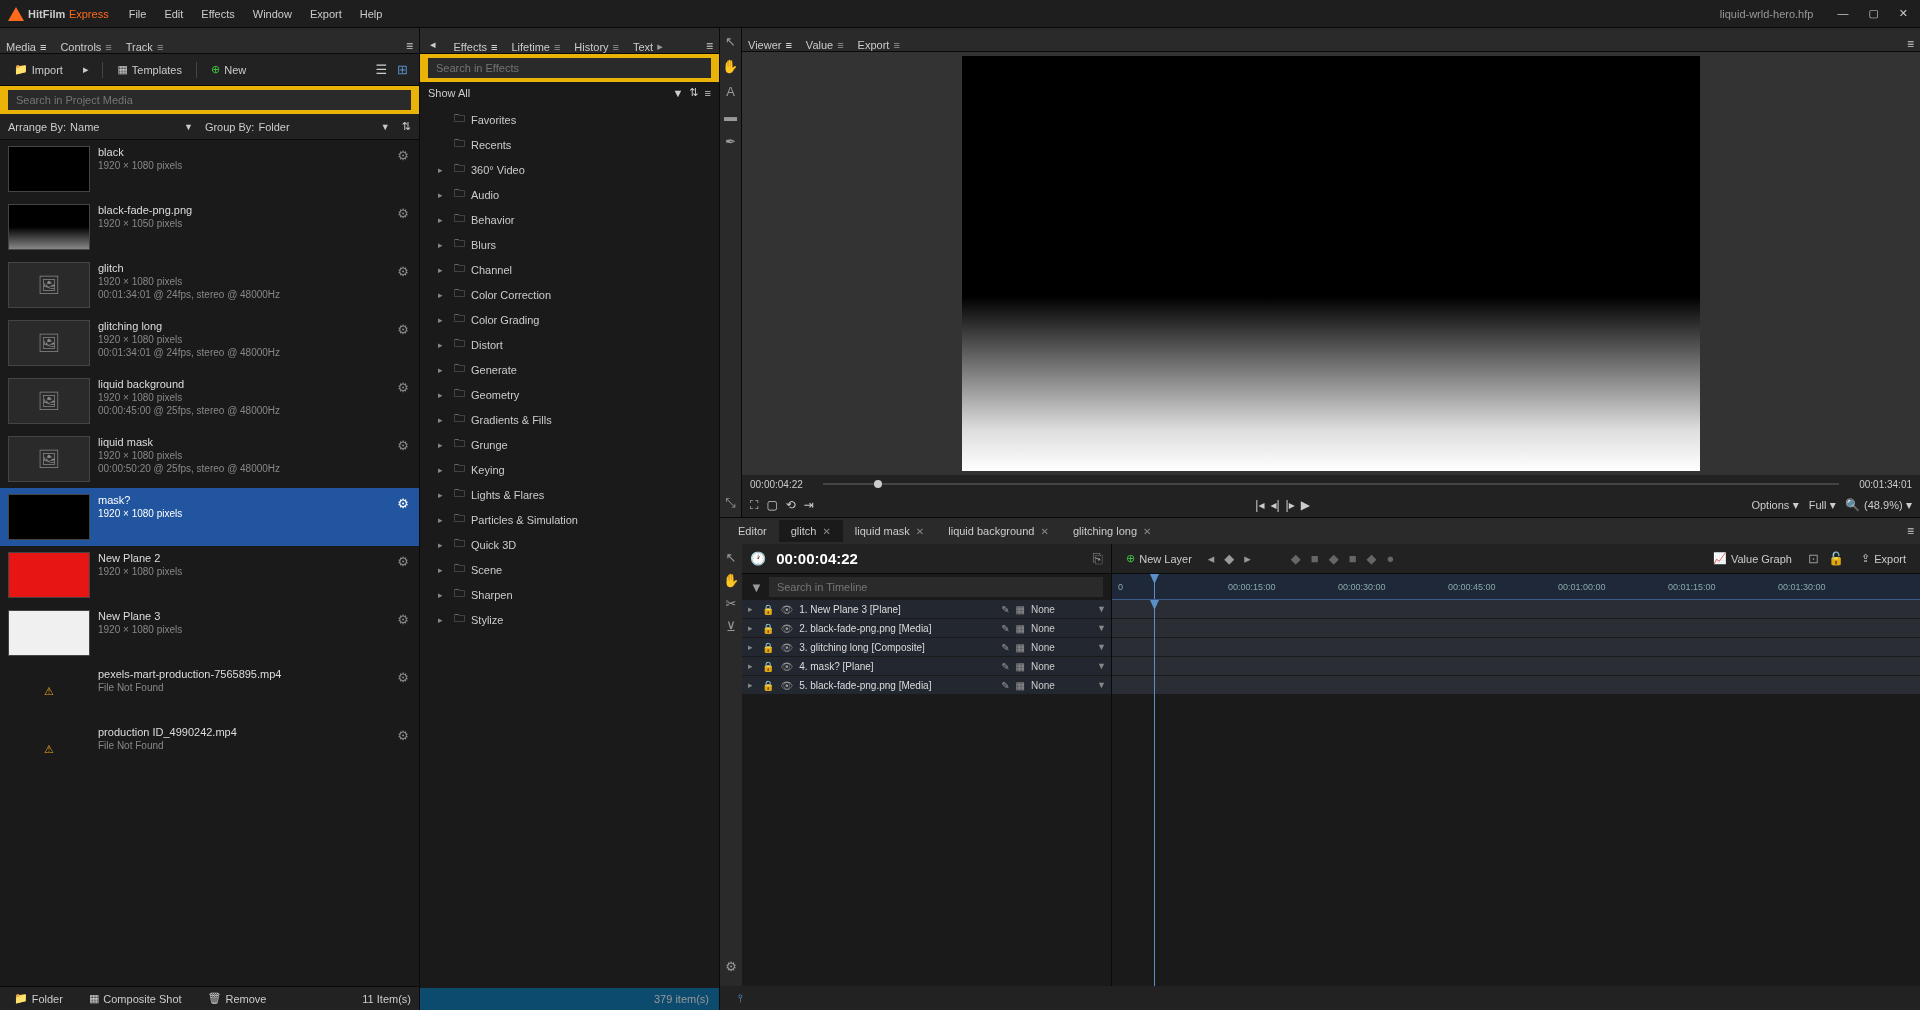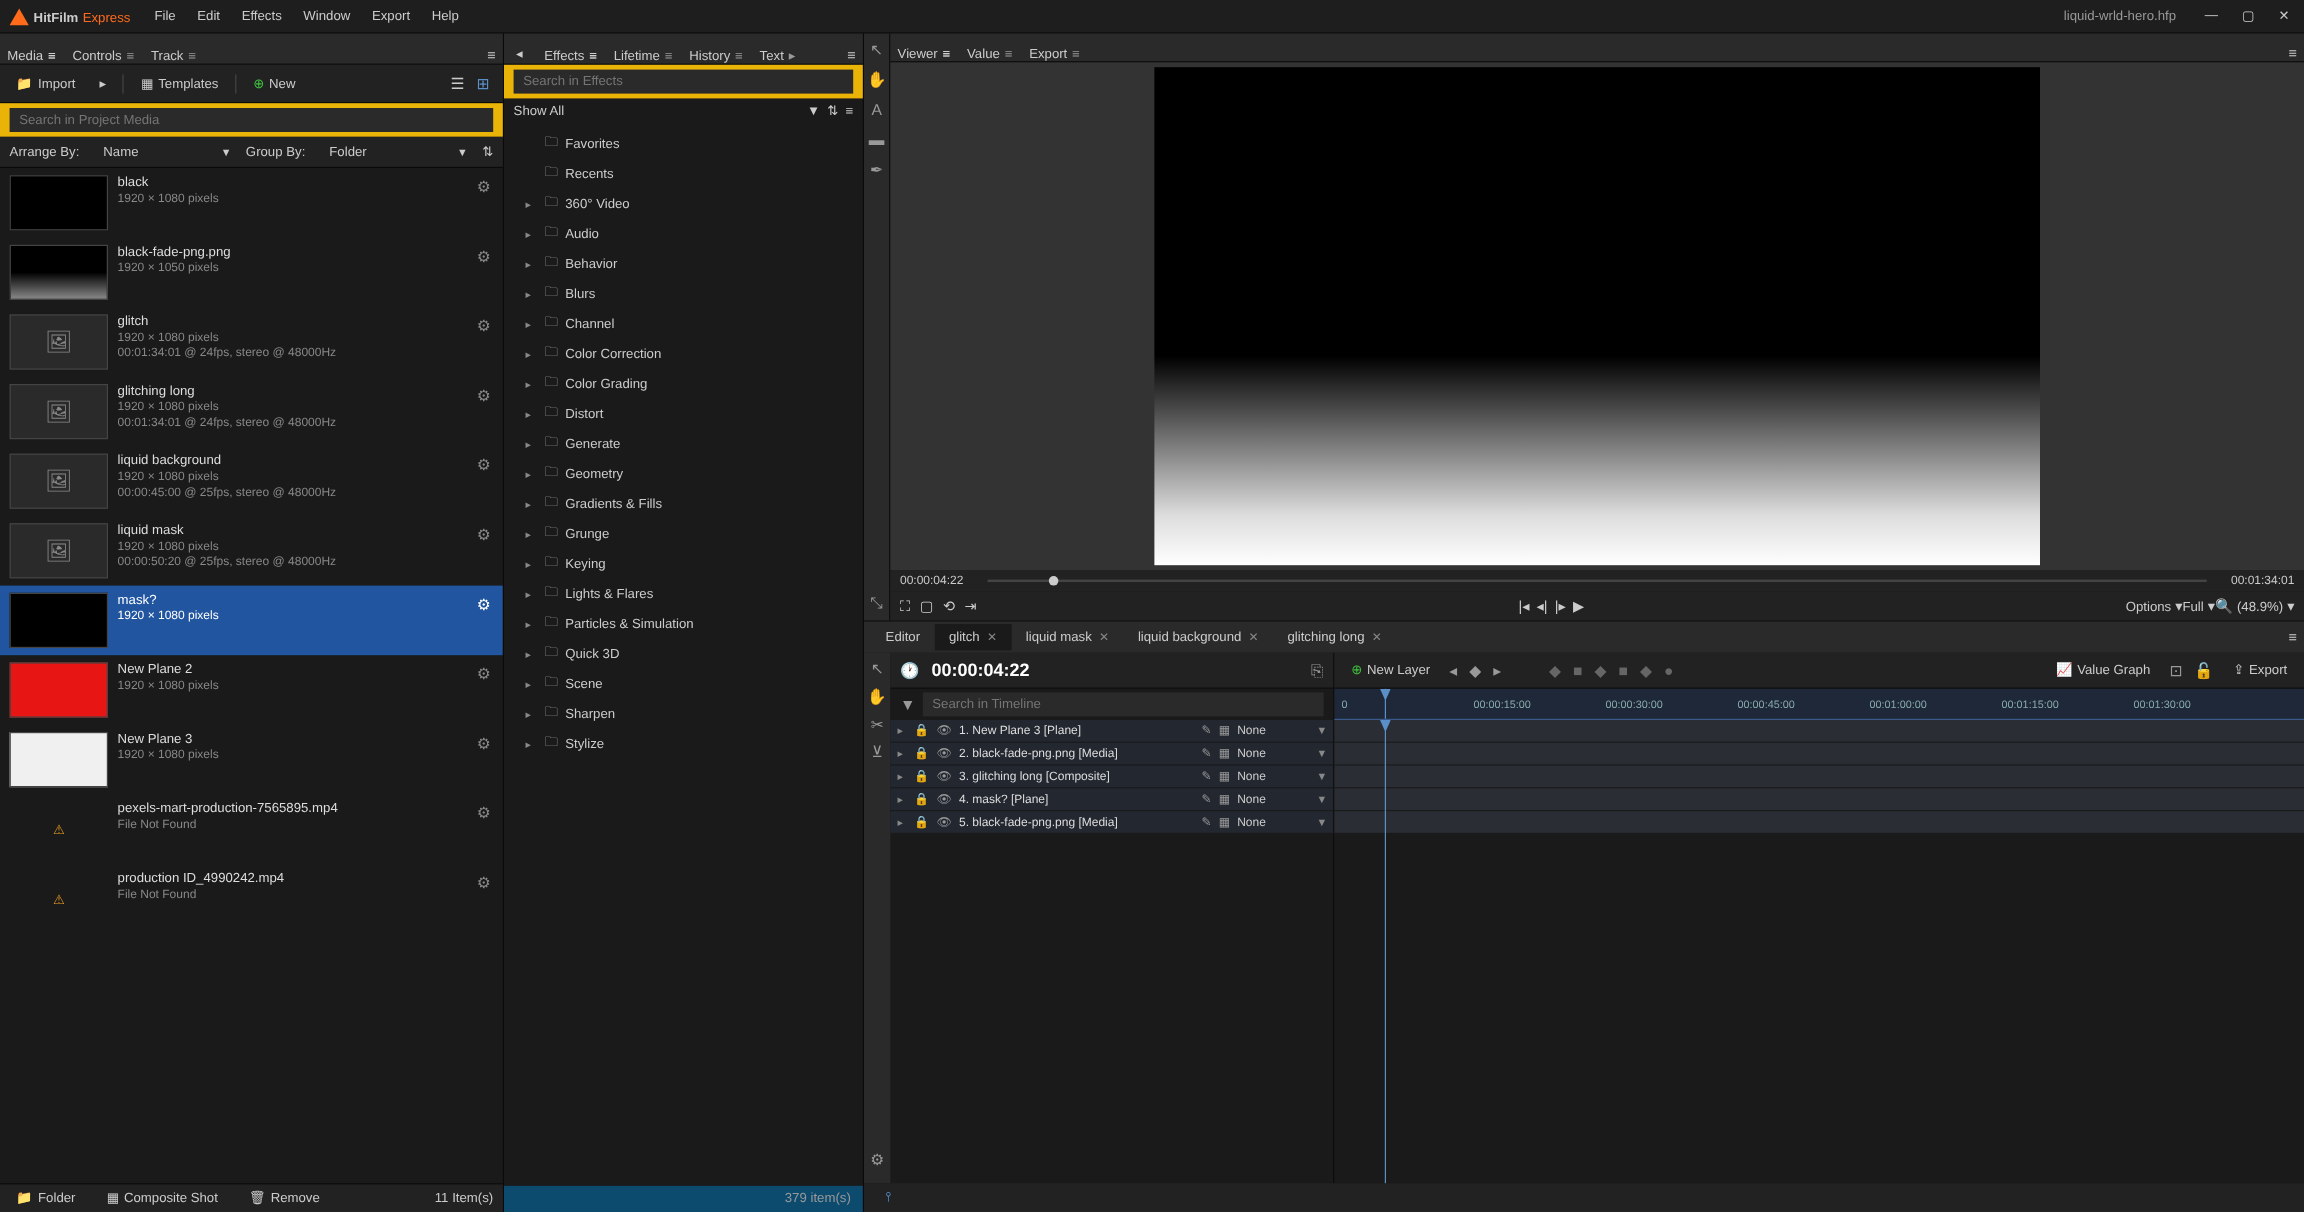--- a/index.html
+++ b/index.html
@@ -23,21 +23,21 @@
 .toolbar{height:32px;background:#222;display:flex;align-items:center;padding:0 8px;gap:8px;border-bottom:1px solid #0a0a0a}
 .tb-btn{display:flex;align-items:center;gap:4px;padding:4px 6px;cursor:pointer;color:#ccc}
 .tb-sep{width:1px;height:16px;background:#444}
 .new-btn{color:#3fc13f}
 .view-btns{margin-left:auto;display:flex;gap:4px}
 .view-btn{padding:3px;cursor:pointer;font-size:13px}
 .view-btn.active{color:#5a8fc7}
 .search-row{height:28px;background:#eab308;padding:4px 8px}
 .search-input{width:100%;height:20px;background:#2a2a2a;border:none;padding:0 8px;color:#999;outline:none}
 .arrange-row{height:26px;background:#222;display:flex;align-items:center;padding:0 8px;gap:12px;border-bottom:1px solid #0a0a0a}
-.dd{display:flex;align-items:center;gap:20px;cursor:pointer}
+.dd{display:flex;align-items:center;gap:4px;cursor:pointer}
 .dd-arrow{font-size:9px;margin-left:auto}
 .media-list{flex:1;overflow-y:auto;background:#1a1a1a}
 .media-item{display:flex;padding:6px 8px;gap:8px;cursor:pointer;position:relative}
 .media-item.selected{background:#2155a0}
 .media-item.selected *{color:#fff}
 .thumb{width:82px;height:46px;background:#000;border:1px solid #444;display:flex;align-items:center;justify-content:center;flex-shrink:0}
 .thumb.comp{background:#2a2a2a;font-size:18px;color:#888}
 .thumb.red{background:#e81515}
 .thumb.white{background:#f0f0f0}
 .thumb.fade{background:linear-gradient(to bottom,#000 50%,#888)}
@@ -62,21 +62,21 @@
 .viewer-pane{flex:1;display:flex;flex-direction:column;background:#1a1a1a}
 .viewer-canvas{flex:1;display:flex;align-items:center;justify-content:center;background:#333;padding:4px}
 .canvas-img{width:738px;height:415px;background:linear-gradient(to bottom,#000 0%,#000 58%,#ddd 90%,#fff 100%)}
 .viewer-tc{height:20px;display:flex;align-items:center;padding:0 8px;background:#222}
 .tc-text{color:#ccc;font-size:10px}
 .tc-slider{flex:1;height:2px;background:#444;margin:0 20px;position:relative}
 .tc-head{position:absolute;left:5%;top:-3px;width:8px;height:8px;background:#ccc;border-radius:50%}
 .viewer-controls{height:26px;display:flex;align-items:center;padding:0 8px;background:#222;gap:10px}
 .vc-left{display:flex;gap:8px}
 .vc-center{display:flex;gap:6px;margin:0 auto}
-.vc-right{display:flex;align-items:center}
+.vc-right{display:flex;gap:10px;align-items:center}
 .vc-btn{cursor:pointer;font-size:12px;color:#ccc}
 .timeline-area{flex:1;display:flex;flex-direction:column;background:#1a1a1a}
 .tl-tabs{height:26px;background:#2a2a2a;display:flex;align-items:center;padding:0 6px;gap:0}
 .tl-tab{padding:5px 12px;cursor:pointer;color:#999;display:flex;align-items:center;gap:6px}
 .tl-tab.active{background:#1a1a1a;color:#fff}
 .tl-tab .close{font-size:10px;color:#888}
 .tl-header{height:30px;background:#222;display:flex;align-items:center;padding:0 8px;gap:10px;border-bottom:1px solid #0a0a0a}
 .tl-tc{font-size:15px;font-weight:600;color:#fff}
 .tl-body{flex:1;display:flex}
 .tl-rail{width:22px;background:#2a2a2a;display:flex;flex-direction:column;align-items:center;padding:6px 0;gap:8px}

